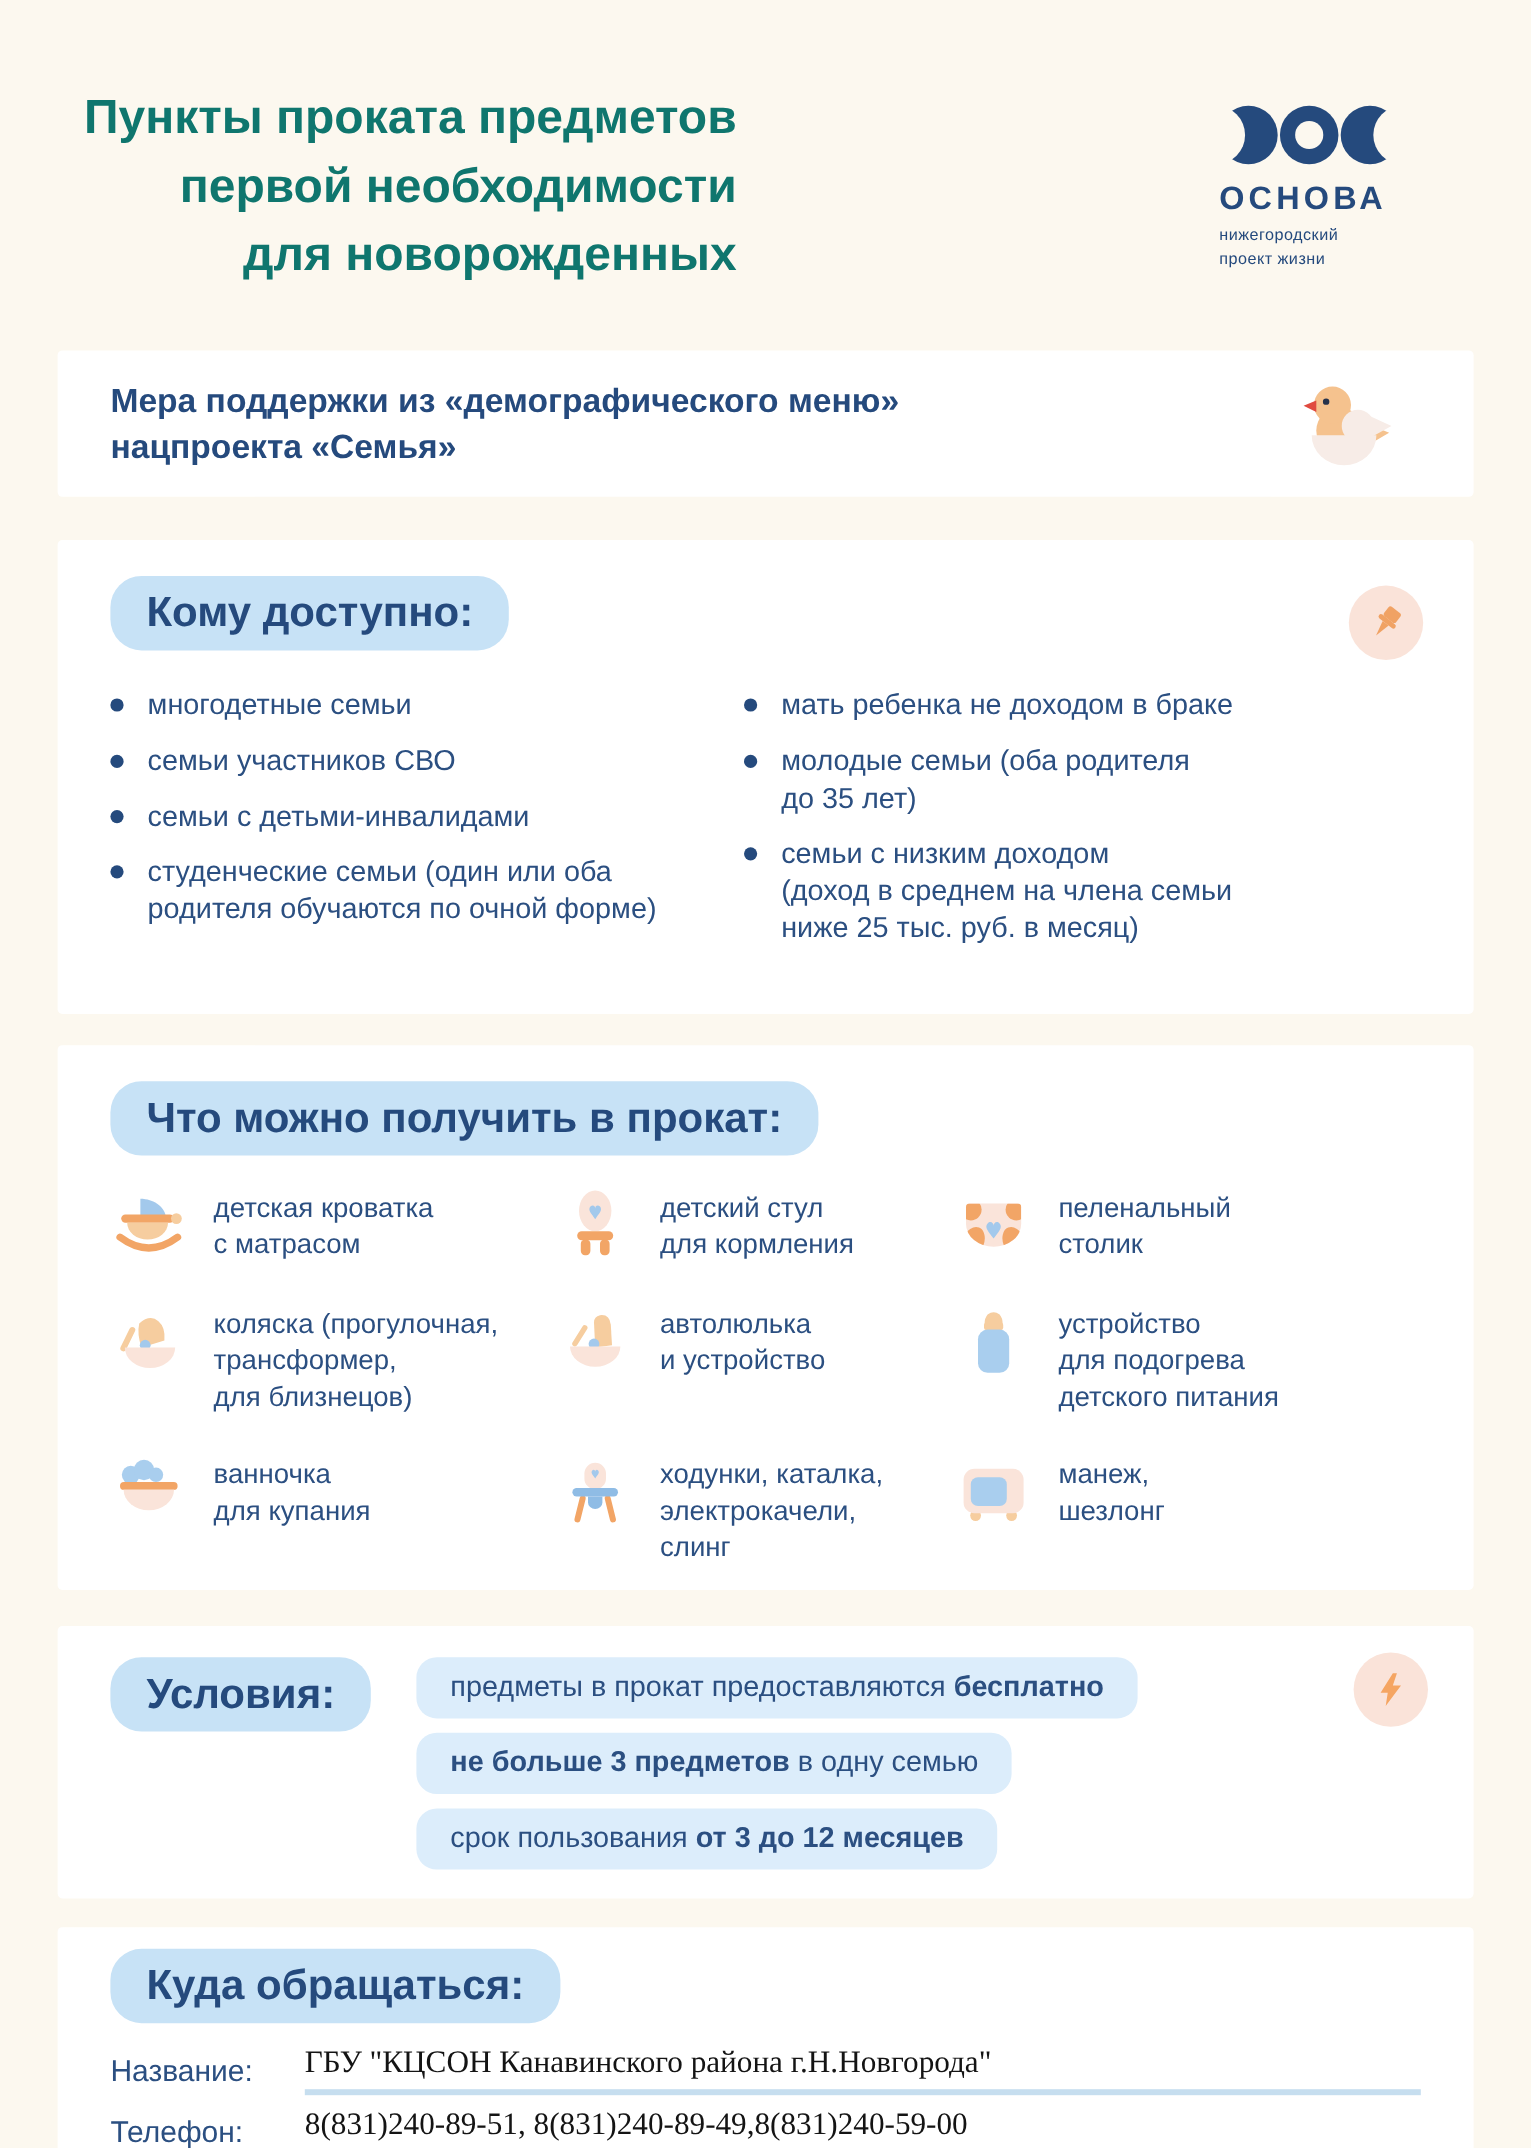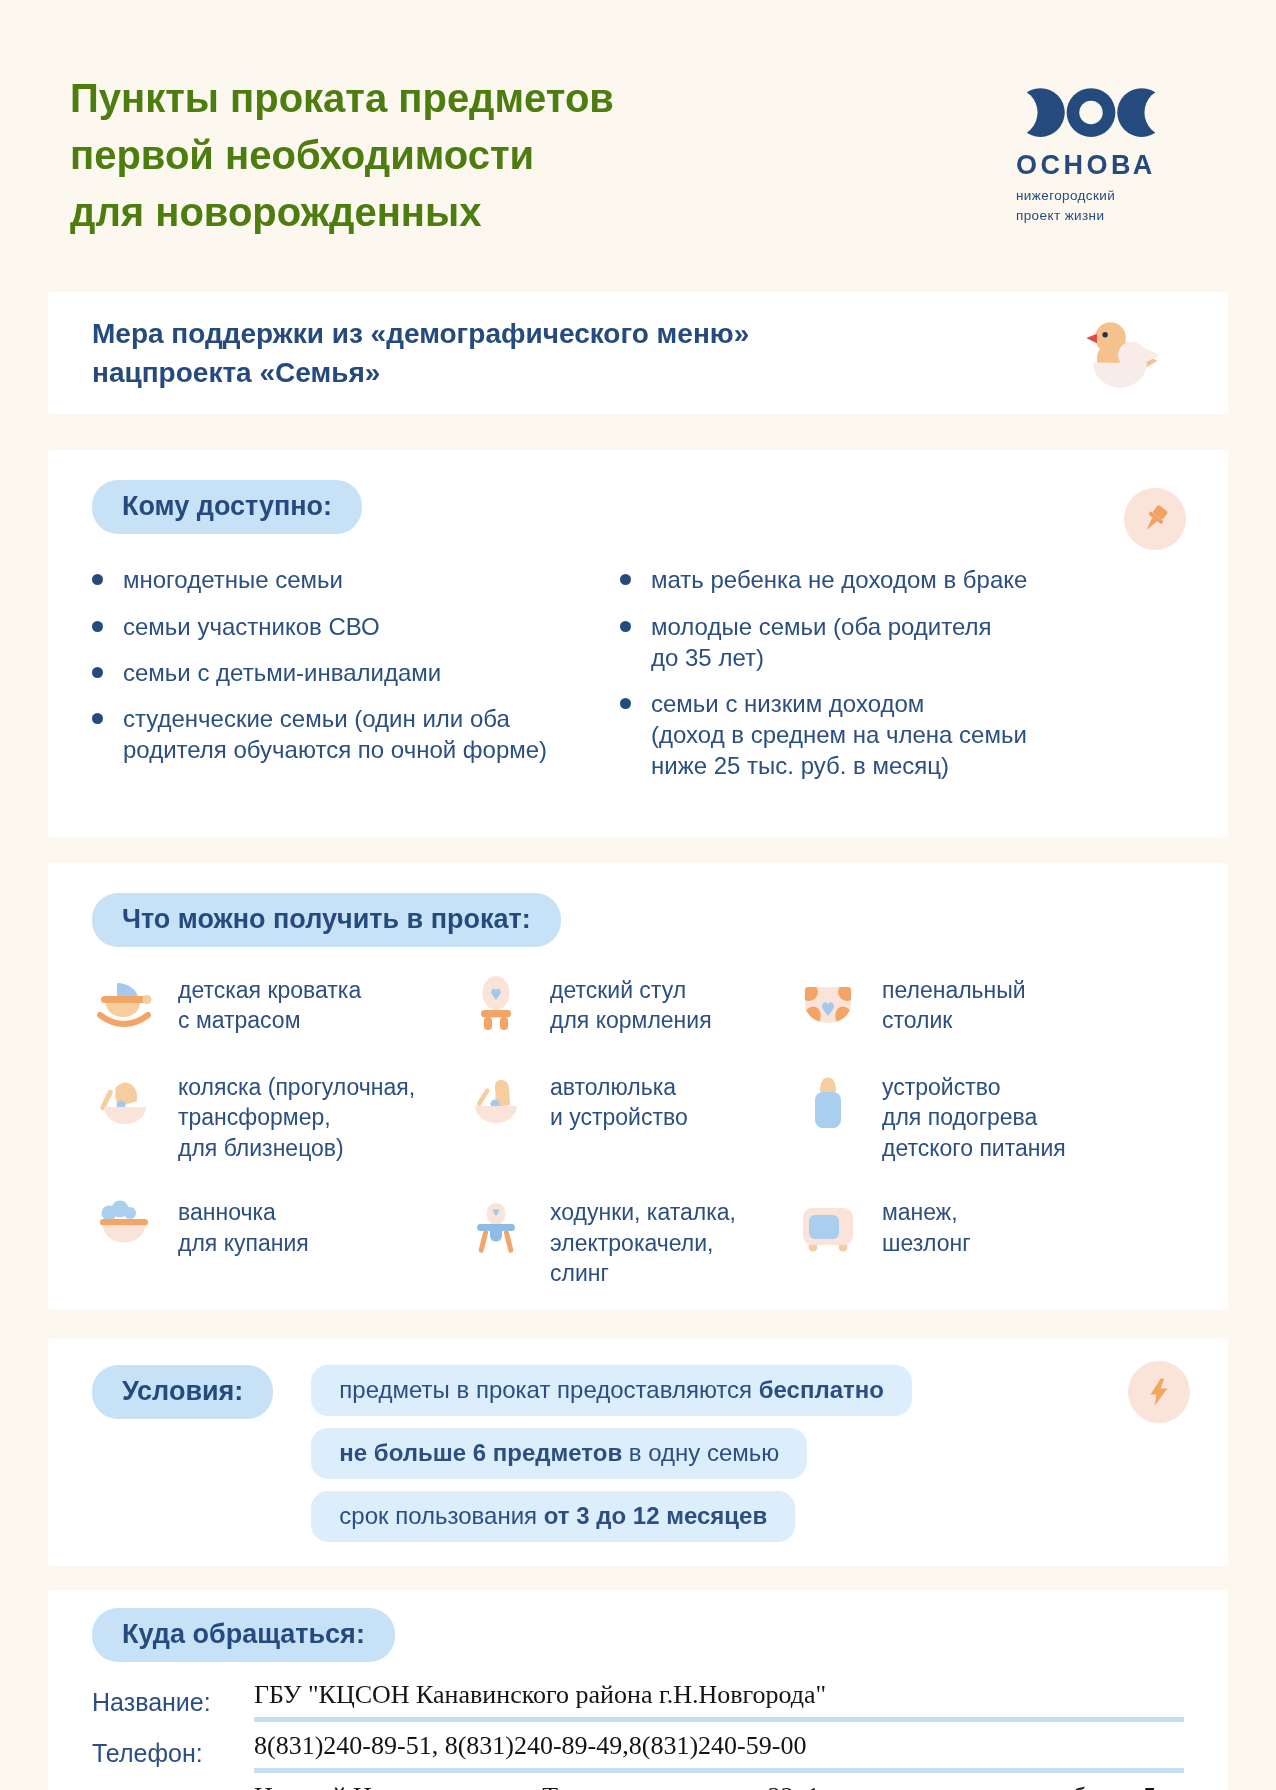--- a/index.html
+++ b/index.html
@@ -6,29 +6,29 @@
   *{box-sizing:border-box;}
   .page{
     width:1276px;height:1790px;margin:0 auto;position:relative;overflow:hidden;
     background:#FCF8EF;
     font-family:"Liberation Sans",sans-serif;
     color:#2B4F81;
     padding:70px 48px 0;
   }
   
   .header{display:flex;justify-content:space-between;align-items:flex-start;padding:0 12px 0 22px;}
-  .title{font-size:40px;line-height:1.42;font-weight:bold;color:#4d7c0f;}
+  .title{font-size:40px;line-height:1.42;font-weight:bold;color:#0f766e;text-align:right;}
   .logo{width:152px;margin-top:16px;margin-right:48px;flex:0 0 auto;}
   .logo svg{display:block;}
   .logo-name{font-size:27px;font-weight:bold;color:#254A7D;letter-spacing:3.5px;margin-top:11px;}
   .logo-tagline{font-size:13.5px;line-height:1.5;color:#254A7D;margin-top:5px;letter-spacing:.4px;}
   
   .card{background:#FFFFFF;border-radius:4px;}
   .pill{display:inline-block;background:#C7E2F6;color:#254A7D;font-weight:bold;
-        font-size:27px;line-height:1;padding:13px 30px 14px;border-radius:26px;}
+        font-size:35px;line-height:1;padding:13px 30px 14px;border-radius:26px;}
   
   .subtitle-card{margin-top:52px;padding:14px 40px 14px 44px;display:flex;align-items:center;justify-content:space-between;min-height:112px;}
   .subtitle{font-size:28px;font-weight:bold;color:#254A7D;line-height:1.4;}
   .chick{flex:0 0 auto;margin-right:14px;}
   
   .eligibility-card{margin-top:36px;padding:30px 44px 40px;position:relative;}
   .badge-circle{position:absolute;top:38px;right:42px;width:62px;height:62px;border-radius:50%;
                 background:#FAE3D9;display:flex;align-items:center;justify-content:center;}
   .bullets{display:grid;grid-template-columns:500px 470px;column-gap:28px;margin-top:30px;justify-content:start;}
   ul.blist{list-style:none;margin:0;padding:0;}
@@ -282,21 +282,21 @@
 шезлонг</div>
       </div>
 
     </div>
   </div>
 
   <div class="card conditions-card">
     <span class="pill">Условия:</span>
     <div class="cond-rows">
       <div class="cond-row"><span>предметы в прокат предоставляются </span><b>бесплатно</b><span></span></div>
-      <div class="cond-row"><span></span><b>не больше 6 предметов</b><span> в одну семью</span></div>
+      <div class="cond-row"><span></span><b>не больше 3 предметов</b><span> в одну семью</span></div>
       <div class="cond-row"><span>срок пользования </span><b>от 3 до 12 месяцев</b><span></span></div>
     </div>
     <div class="badge-circle">
       <svg width="34" height="34" viewBox="0 0 40 40">
         <path d="M22 4 L10 23 h7 L15 36 L30 16 h-8 L26 4 Z" fill="#F5A562"></path>
       </svg>
     </div>
   </div>
 
   <div class="card contacts-card">

